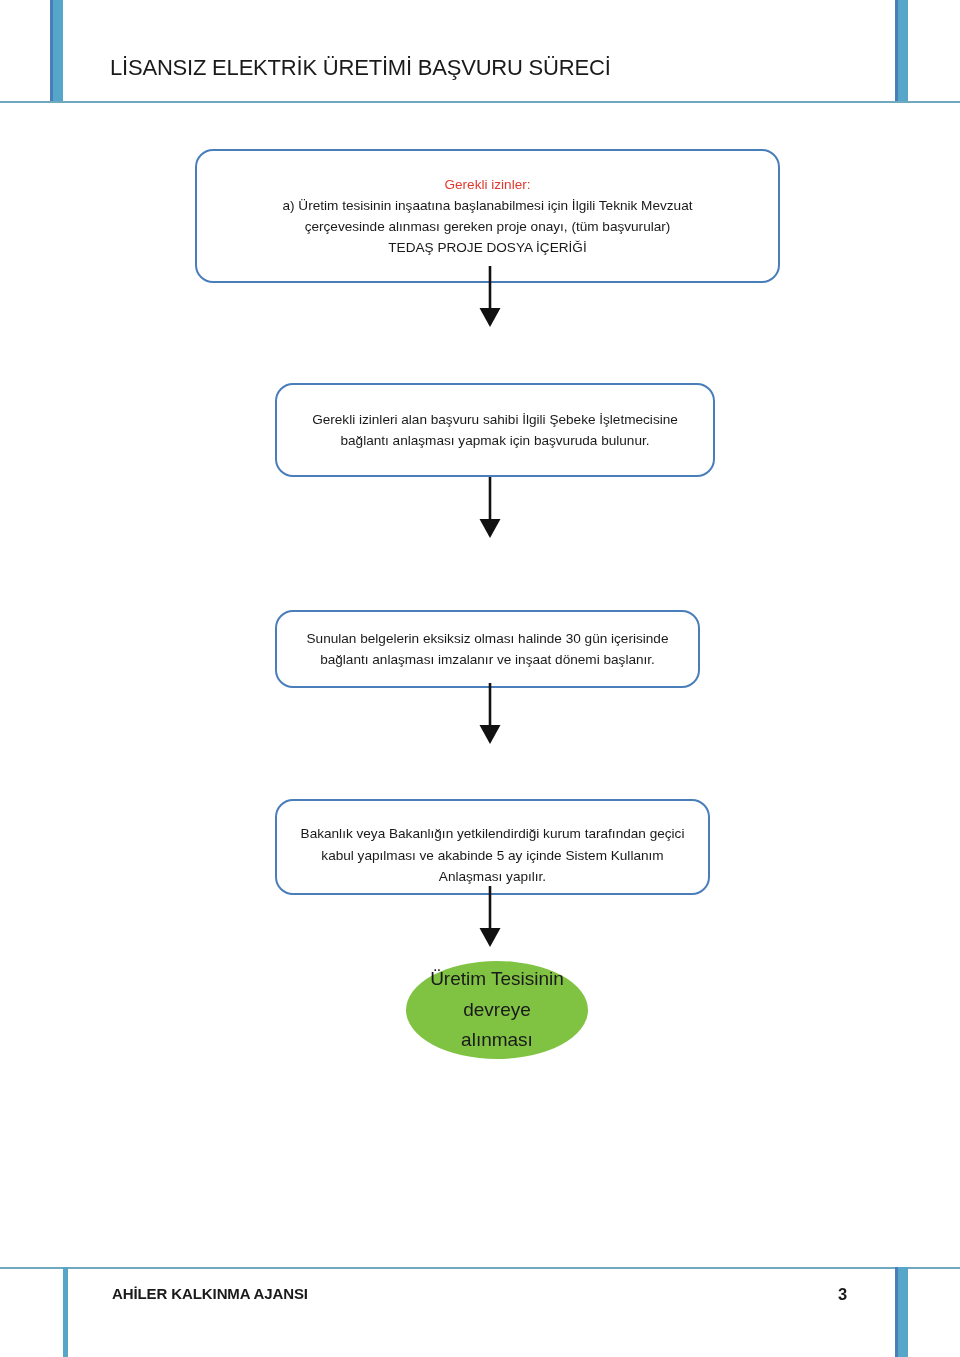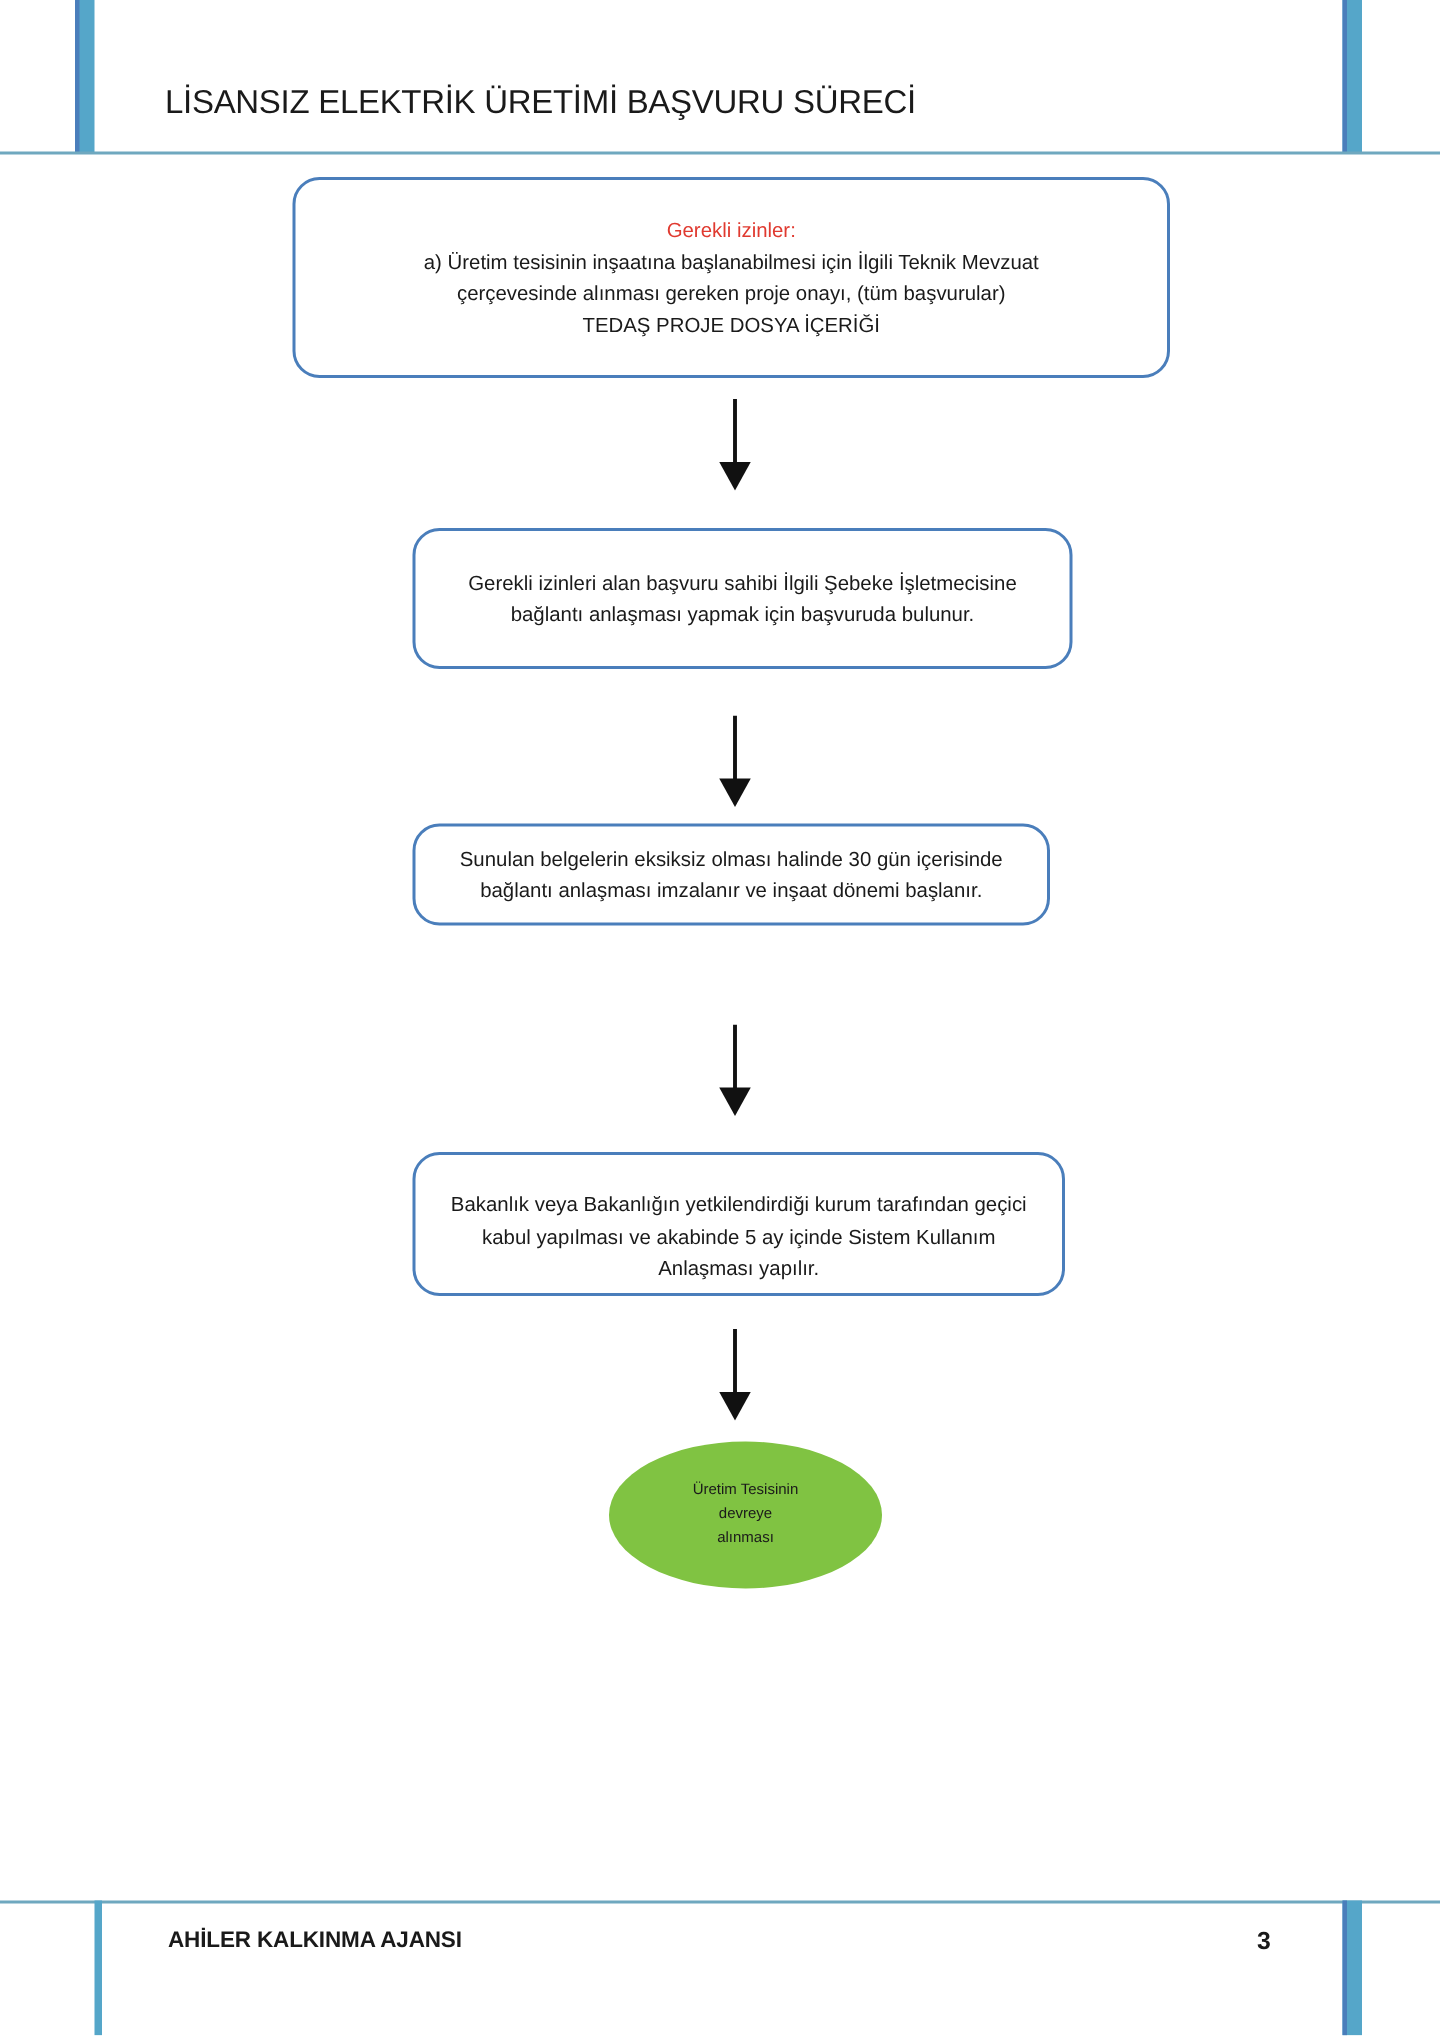--- a/index.html
+++ b/index.html
@@ -66,45 +66,46 @@
     background: #ffffff;
     display: flex;
     flex-direction: column;
     align-items: center;
     justify-content: center;
     text-align: center;
     color: #1a1a1a;
     font-size: 13.6px;
     line-height: 1.56;
     padding: 6px 14px;
+    margin-top: 31px;
   }
 
   #box-1 { left: 195px; top: 118px; width: 585px; height: 134px; }
   #box-2 { left: 275px; top: 352px; width: 440px; height: 94px;  }
-  #box-3 { left: 275px; top: 549px; width: 425px; height: 68px;  }
+  #box-3 { left: 275px; top: 579px; width: 425px; height: 78px;  }
   #box-4 { left: 275px; top: 768px; width: 435px; height: 96px; justify-content: flex-end;  }
 
   .flow-line { display: block; white-space: nowrap; }
   .flow-line.heading { color: #E03A30; }
 
   
   #terminator {
     position: absolute;
     left: 406px;
     top: 961px;
     width: 182px;
     height: 98px;
     border-radius: 50%;
     background: #80C342;
     display: flex;
     flex-direction: column;
     align-items: center;
     justify-content: center;
     text-align: left;
-    font-size: 10px;
+    font-size: 19px;
     line-height: 1.62;
     color: #1a1a1a;
   }
 
   
   .arrow { position: absolute; }
   .arrow svg { display: block; }
 
   #arrow-1 { left: 474px; top: 266px; }
   #arrow-2 { left: 474px; top: 477px; }

